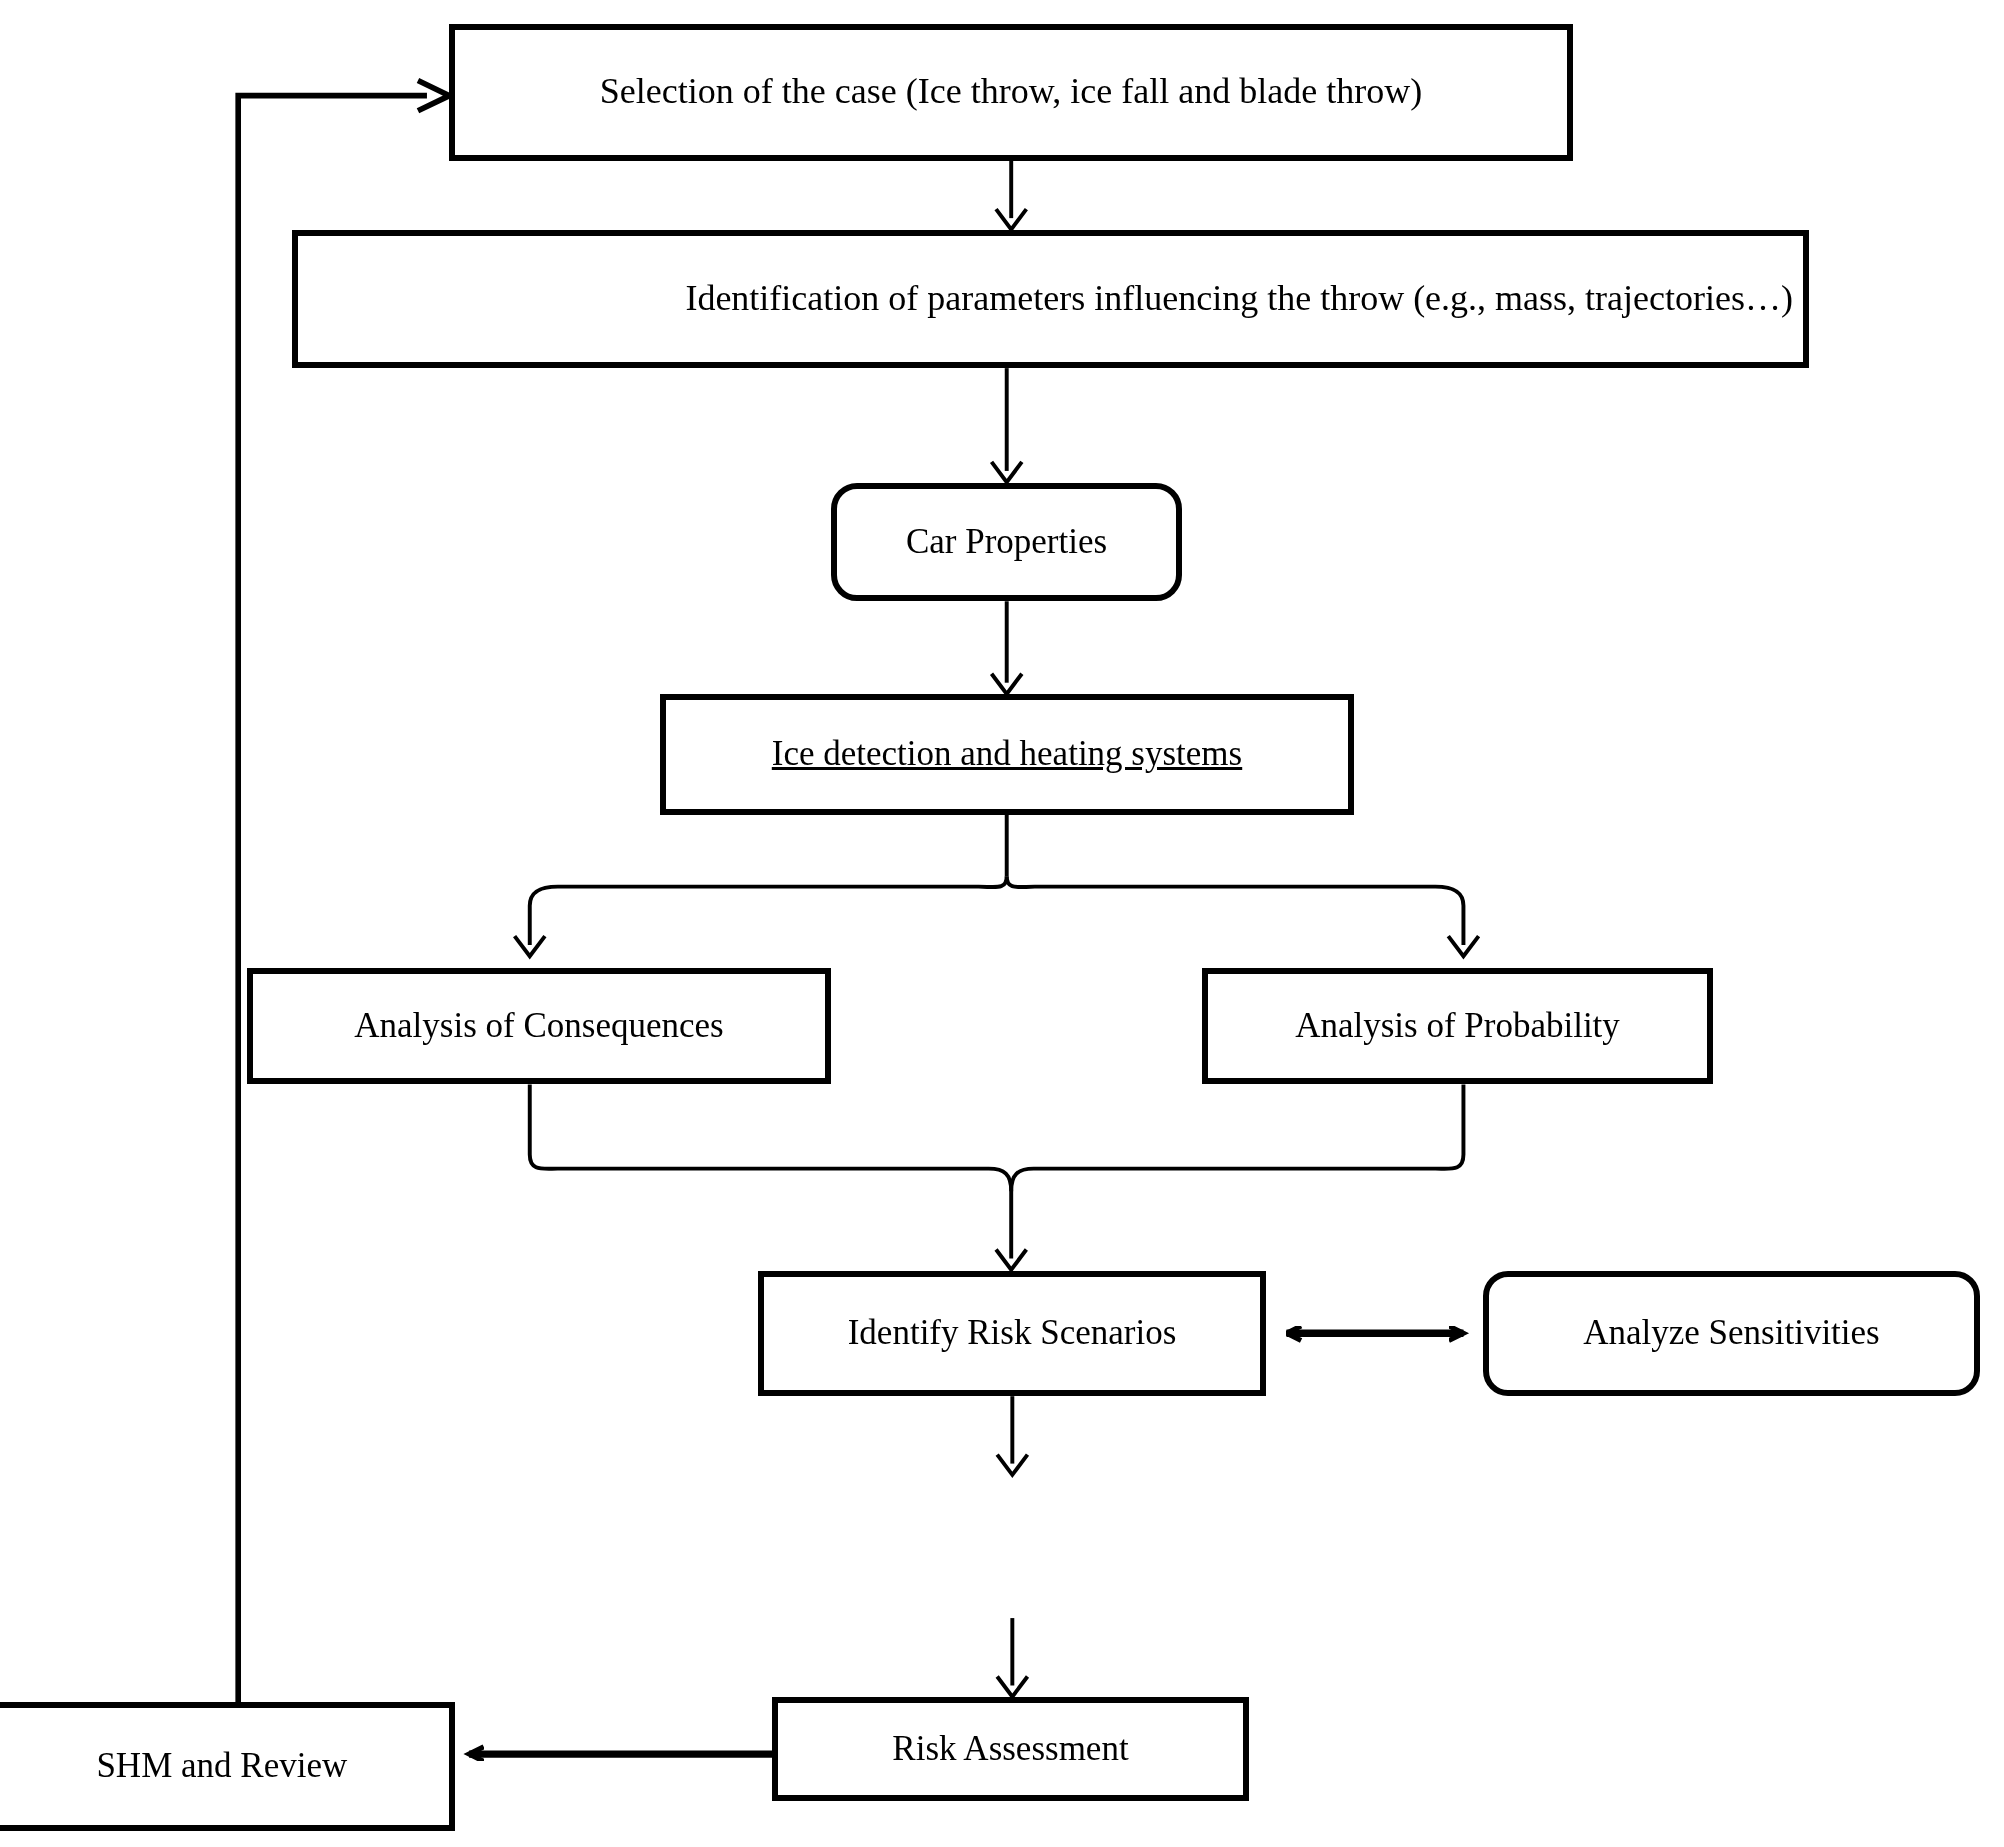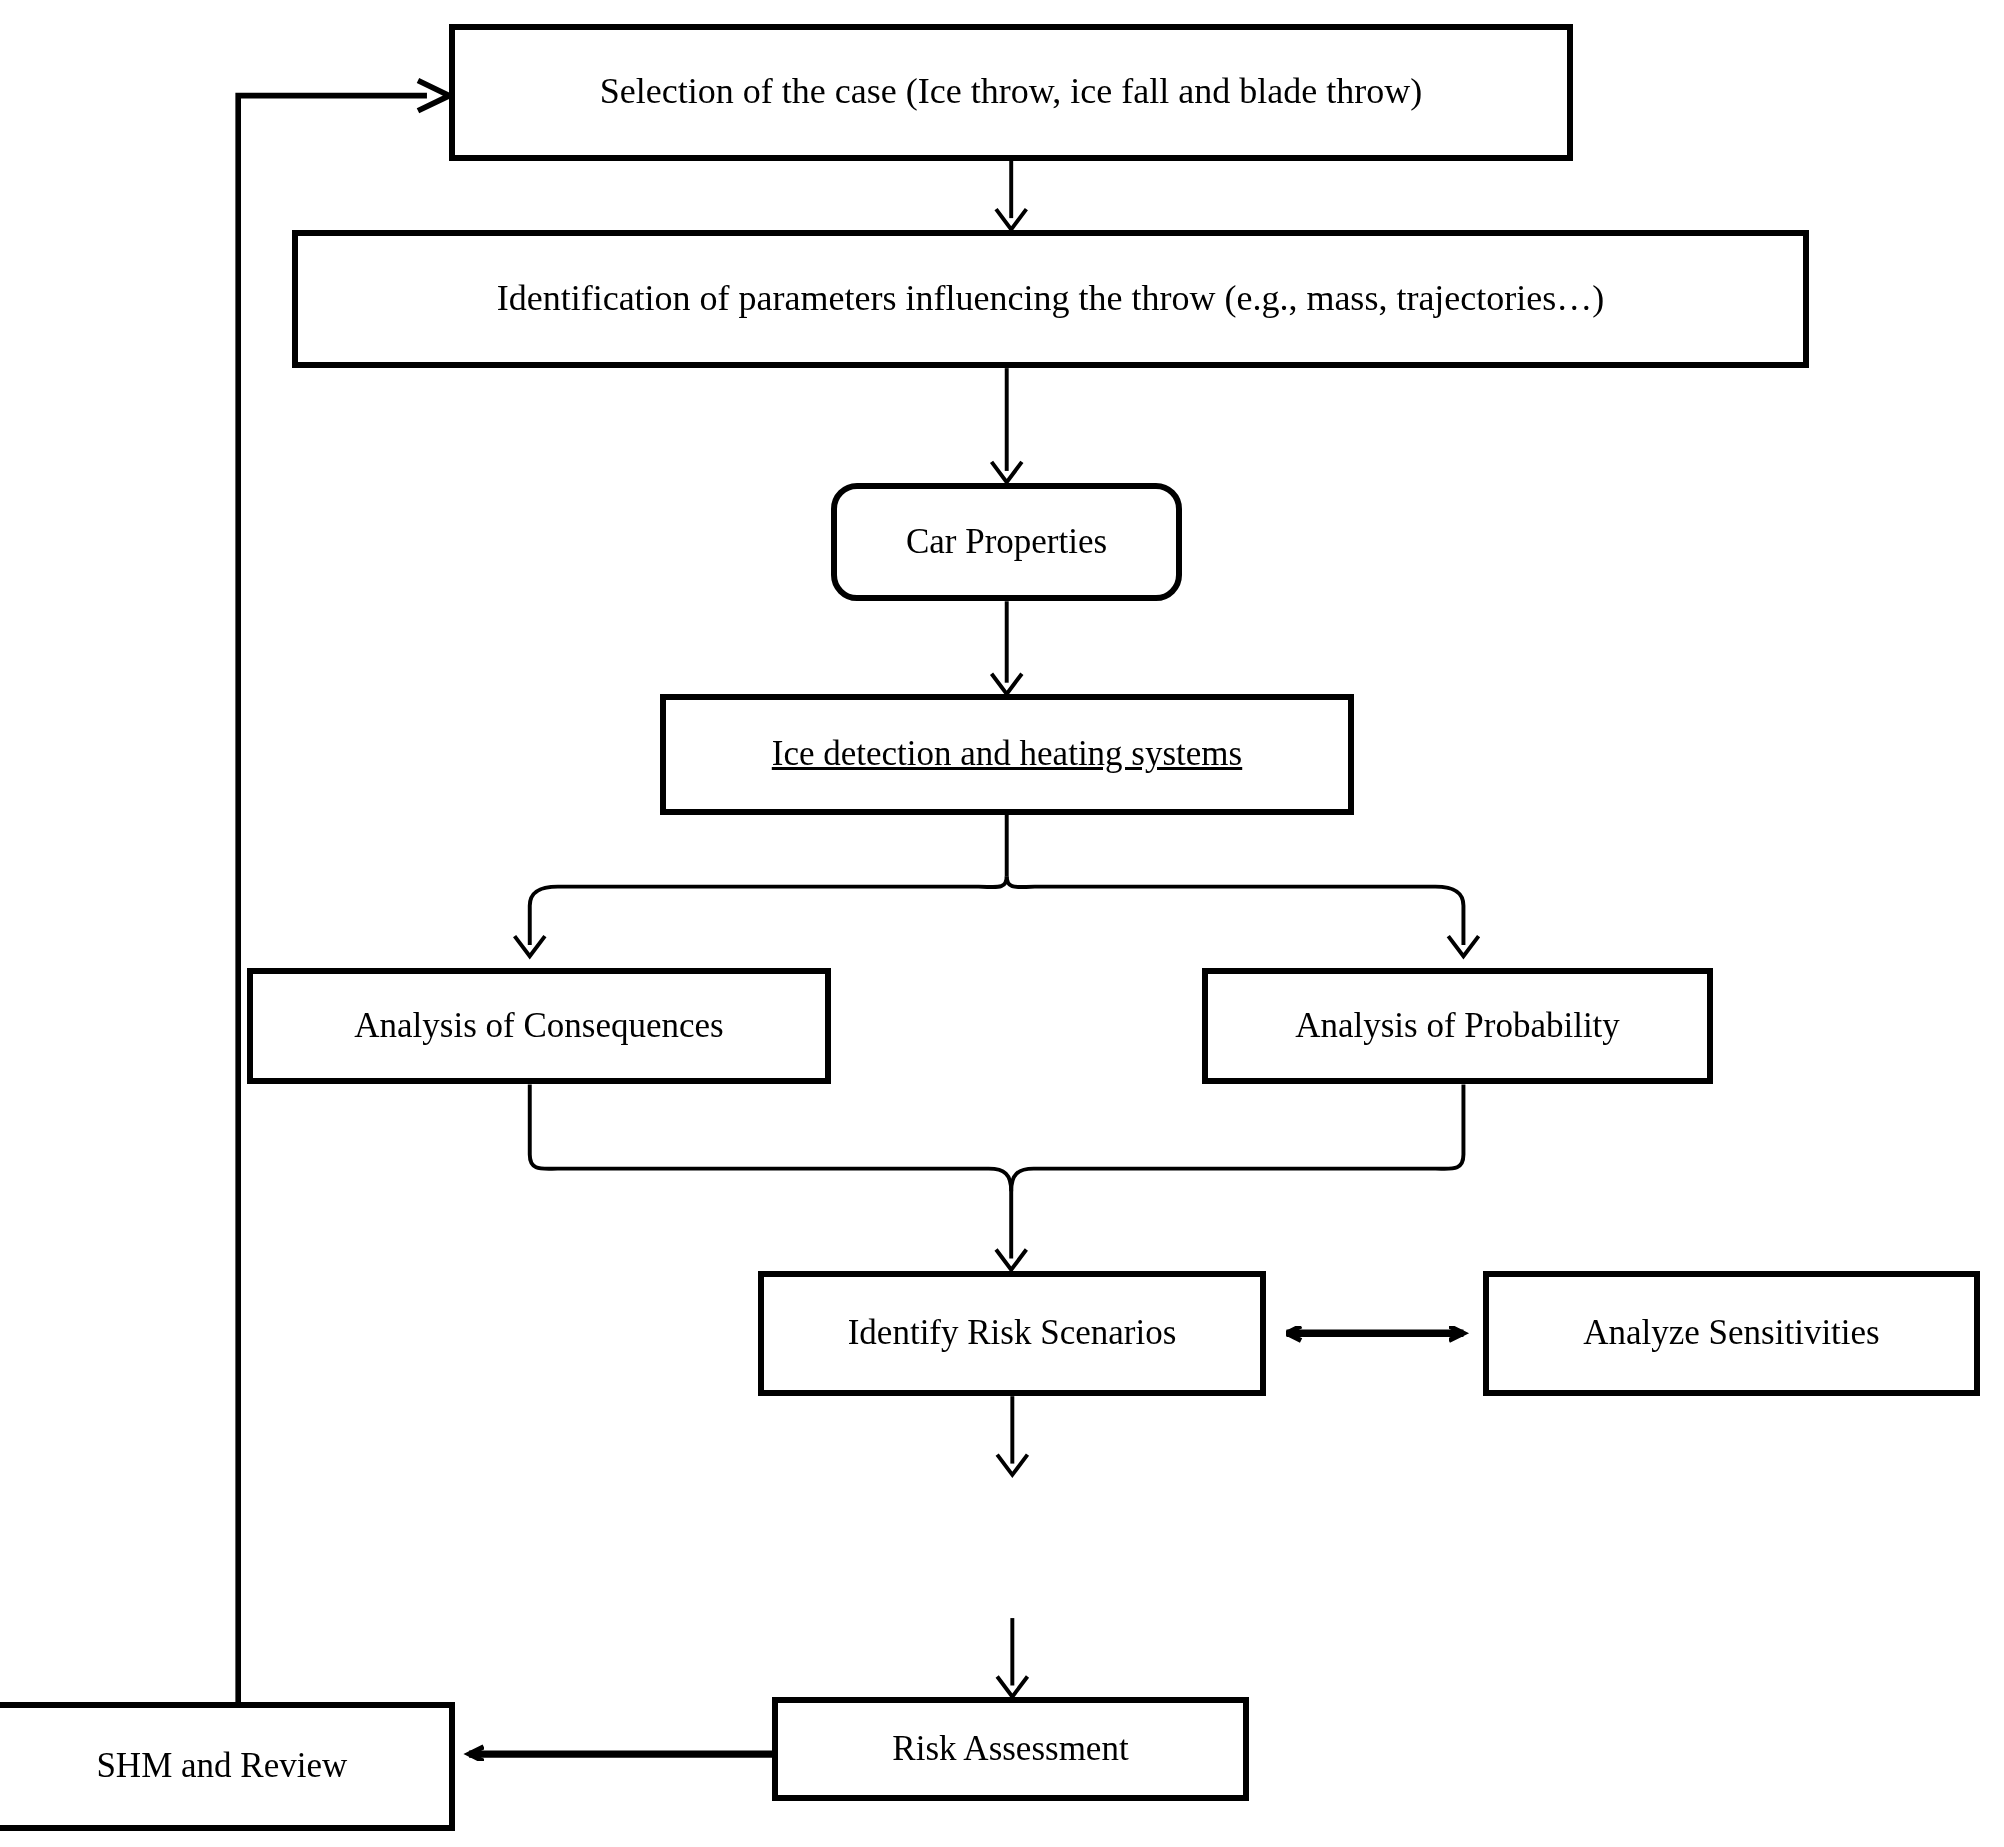--- a/index.html
+++ b/index.html
@@ -119,21 +119,21 @@
     <g>
       <path d="M 424,3030 L 424,170 L 760,170" fill="none" stroke="#000" stroke-width="10"></path>
       <path d="M 744,143 L 800,170 L 744,197" fill="none" stroke="#000" stroke-width="10"></path>
     </g>
   </svg>
 
   <div class="node-box" style="left:449px; top:23.6px; width:1124px; height:137px;">
     <span class="node-label wide">Selection of the case (Ice throw, ice fall and blade throw)</span>
   </div>
 
-  <div class="node-box" style="left:292px; top:230px; width:1517px; height:138px;">
+  <div class="node-box" style="left:292px; top:230px; width:1517px; height:138px;justify-content:flex-end;">
     <span class="node-label wide">Identification of parameters influencing the throw (e.g., mass, trajectories…)</span>
   </div>
 
   <div class="node-box" style="left:831px; top:483px; width:351px; height:118px;border-radius:26px;">
     <span class="node-label">Car Properties</span>
   </div>
 
   <div class="node-box" style="left:660px; top:694px; width:694px; height:121px;text-decoration:underline;">
     <span class="node-label">Ice detection and heating systems</span>
   </div>
@@ -143,21 +143,21 @@
   </div>
 
   <div class="node-box" style="left:1202px; top:968px; width:511px; height:116px;">
     <span class="node-label">Analysis of Probability</span>
   </div>
 
   <div class="node-box" style="left:758px; top:1271px; width:508px; height:125px;">
     <span class="node-label">Identify Risk Scenarios</span>
   </div>
 
-  <div class="node-box" style="left:1483px; top:1271px; width:497px; height:125px;">
+  <div class="node-box" style="left:1483px; top:1271px; width:497px; height:125px;border-radius:25px;">
     <span class="node-label">Analyze Sensitivities</span>
   </div>
 
 
   <div class="node-box" style="left:772px; top:1697px; width:477px; height:104px;">
     <span class="node-label">Risk Assessment</span>
   </div>
 
   <div class="node-box" style="left:-11.2px; top:1702px; width:466px; height:129px;">
     <span class="node-label">SHM and Review</span>

